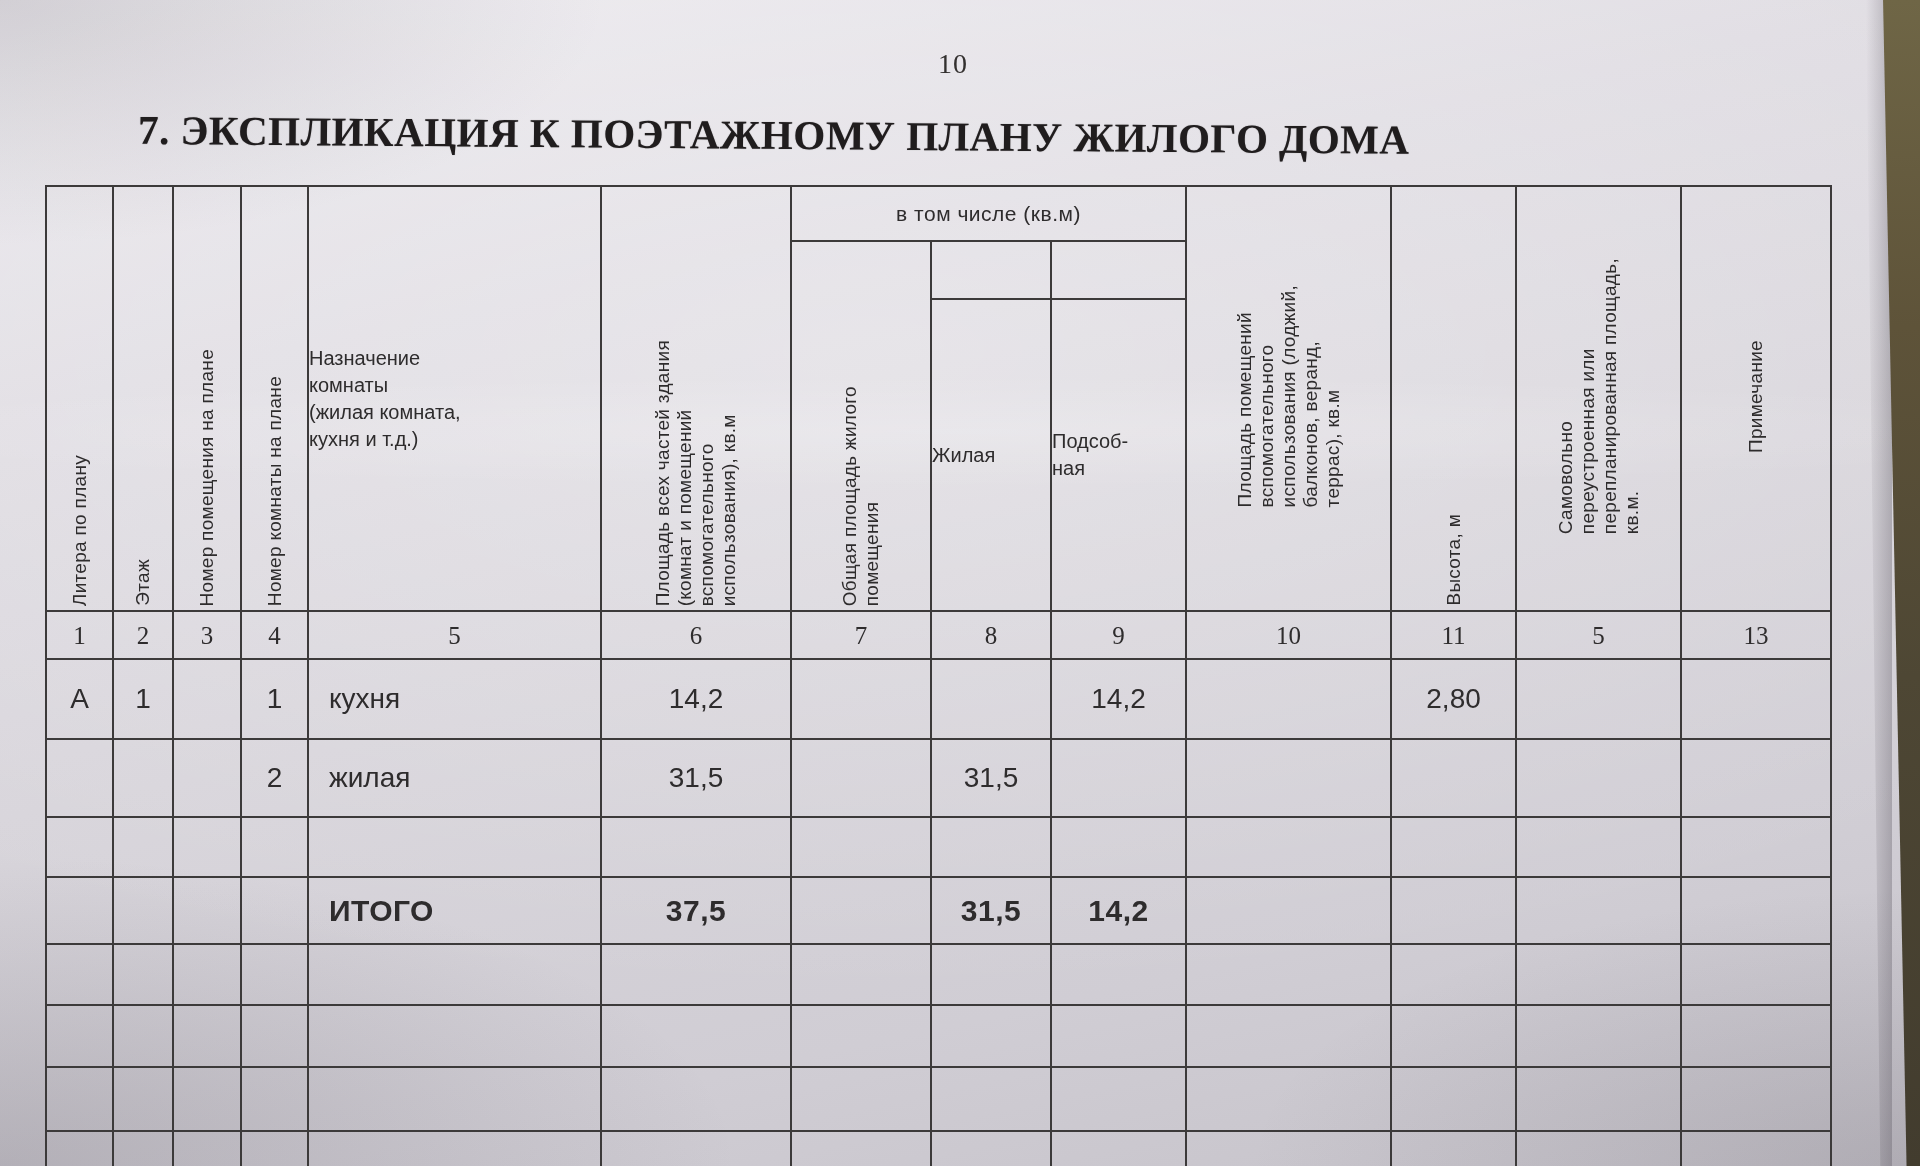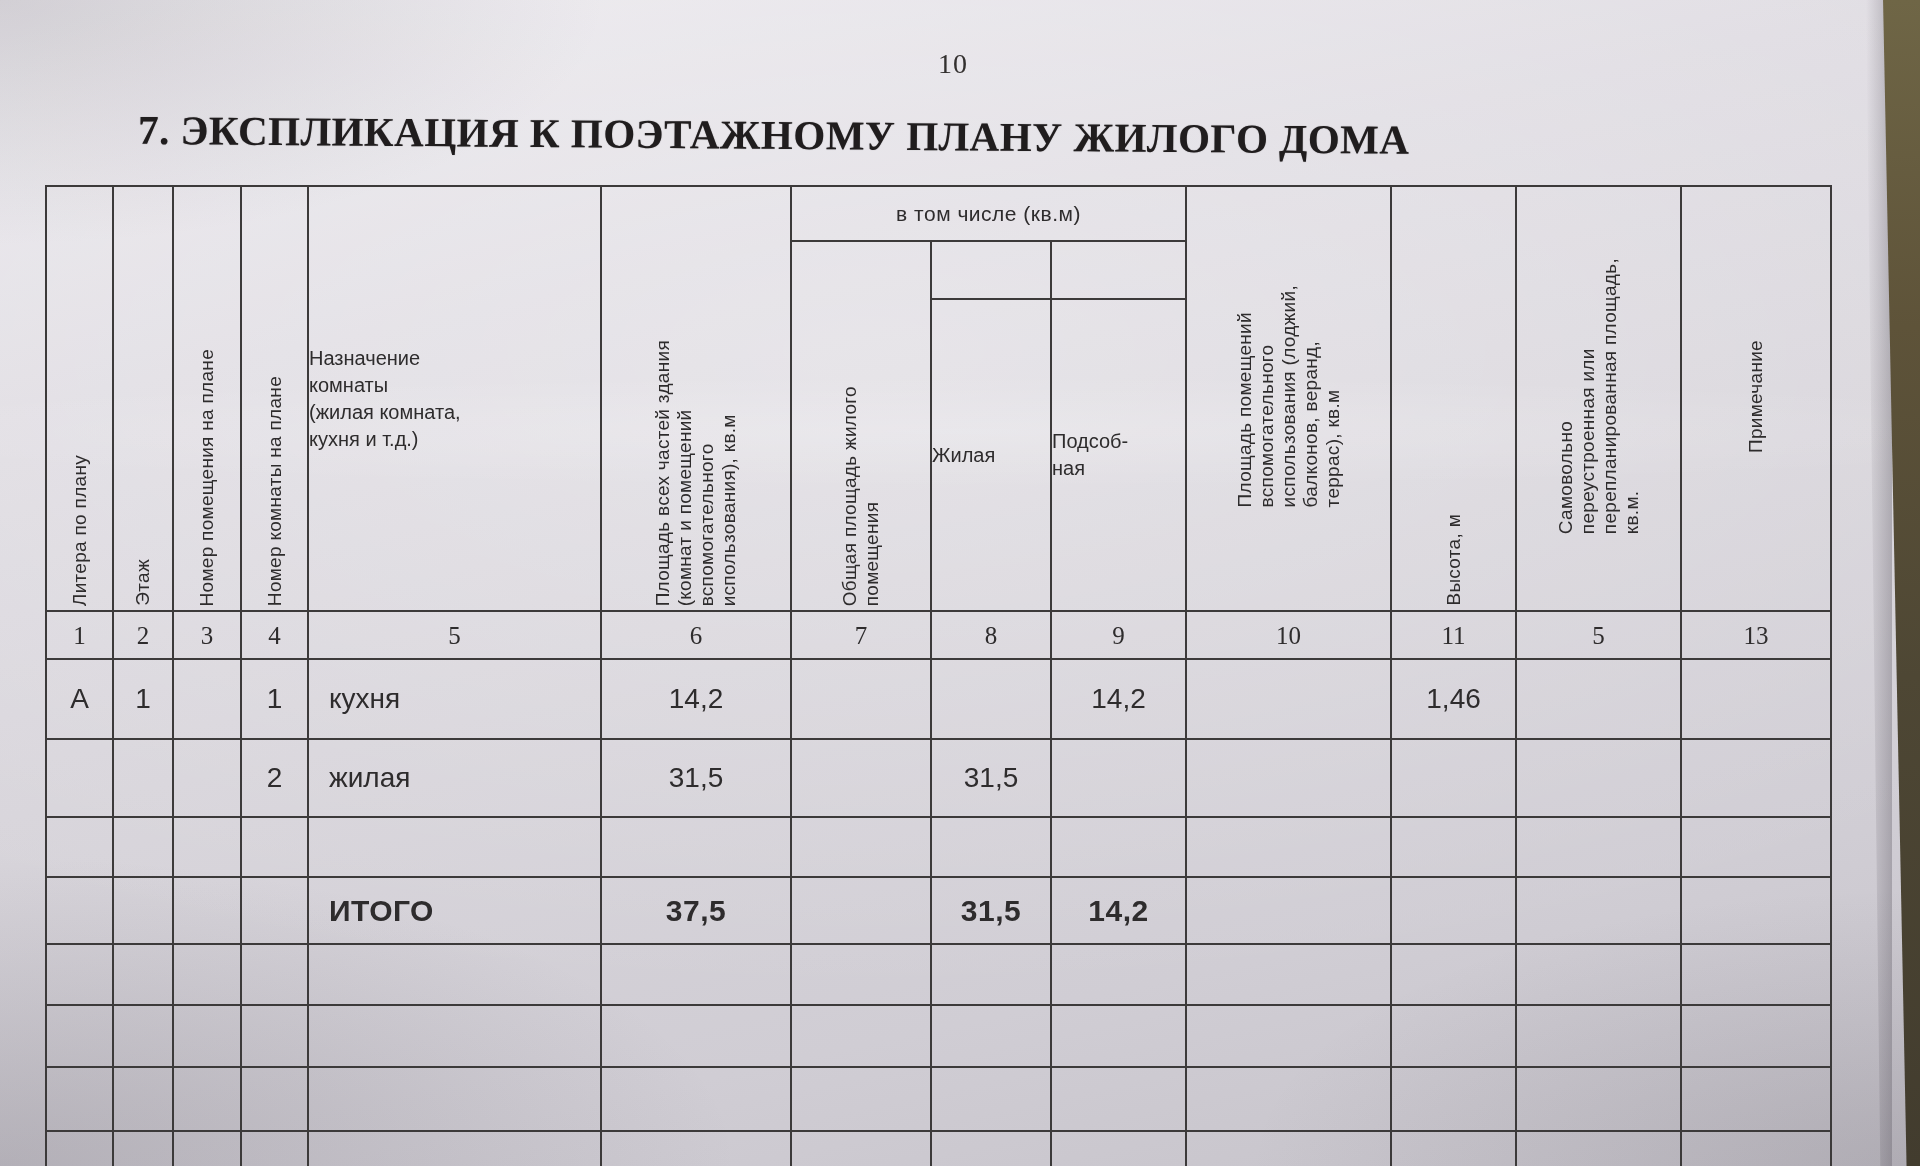--- a/index.html
+++ b/index.html
@@ -175,21 +175,21 @@
         <td class="cell-center">А</td>
         <td class="cell-center">1</td>
         <td class="cell-center"></td>
         <td class="cell-center">1</td>
         <td class="cell-left">кухня</td>
         <td class="cell-center">14,2</td>
         <td class="cell-center"></td>
         <td class="cell-center"></td>
         <td class="cell-center">14,2</td>
         <td class="cell-center"></td>
-        <td class="cell-center">1,46</td>
+        <td class="cell-center">2,80</td>
         <td class="cell-center"></td>
         <td class="cell-center"></td>
       </tr>
       <tr>
         <td class="cell-center"></td>
         <td class="cell-center"></td>
         <td class="cell-center"></td>
         <td class="cell-center">2</td>
         <td class="cell-left">жилая</td>
         <td class="cell-center">31,5</td>

